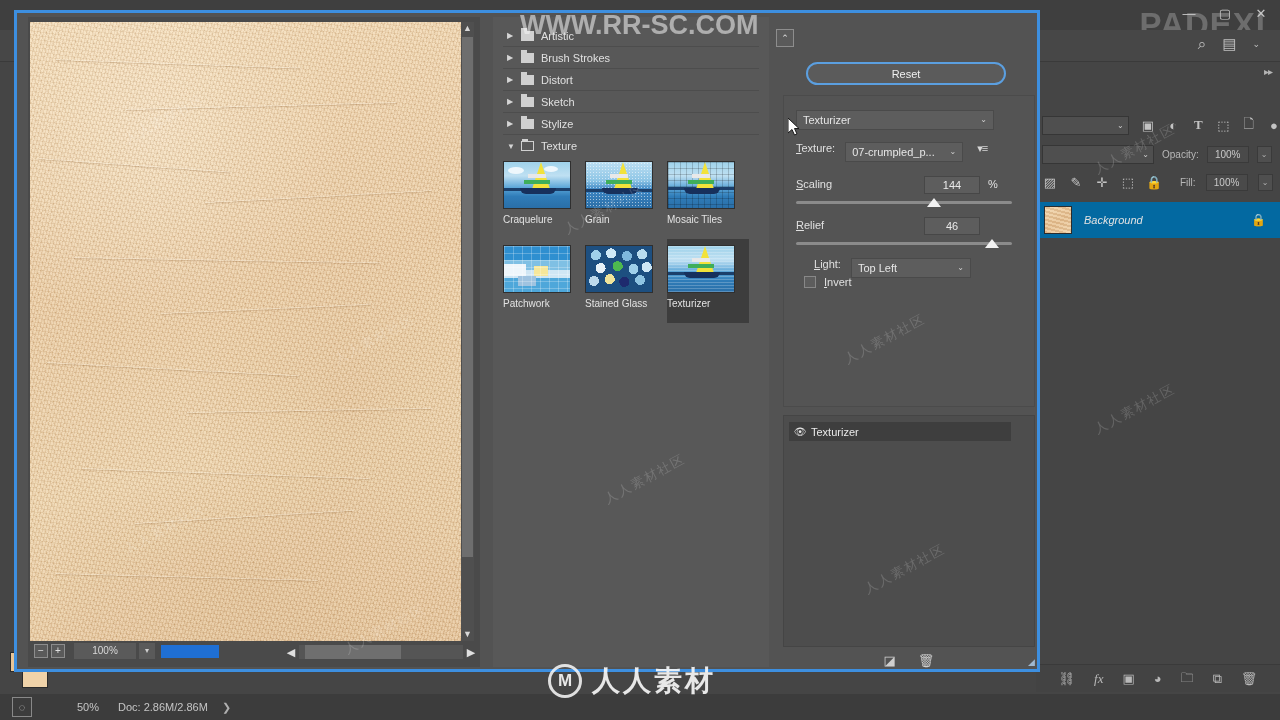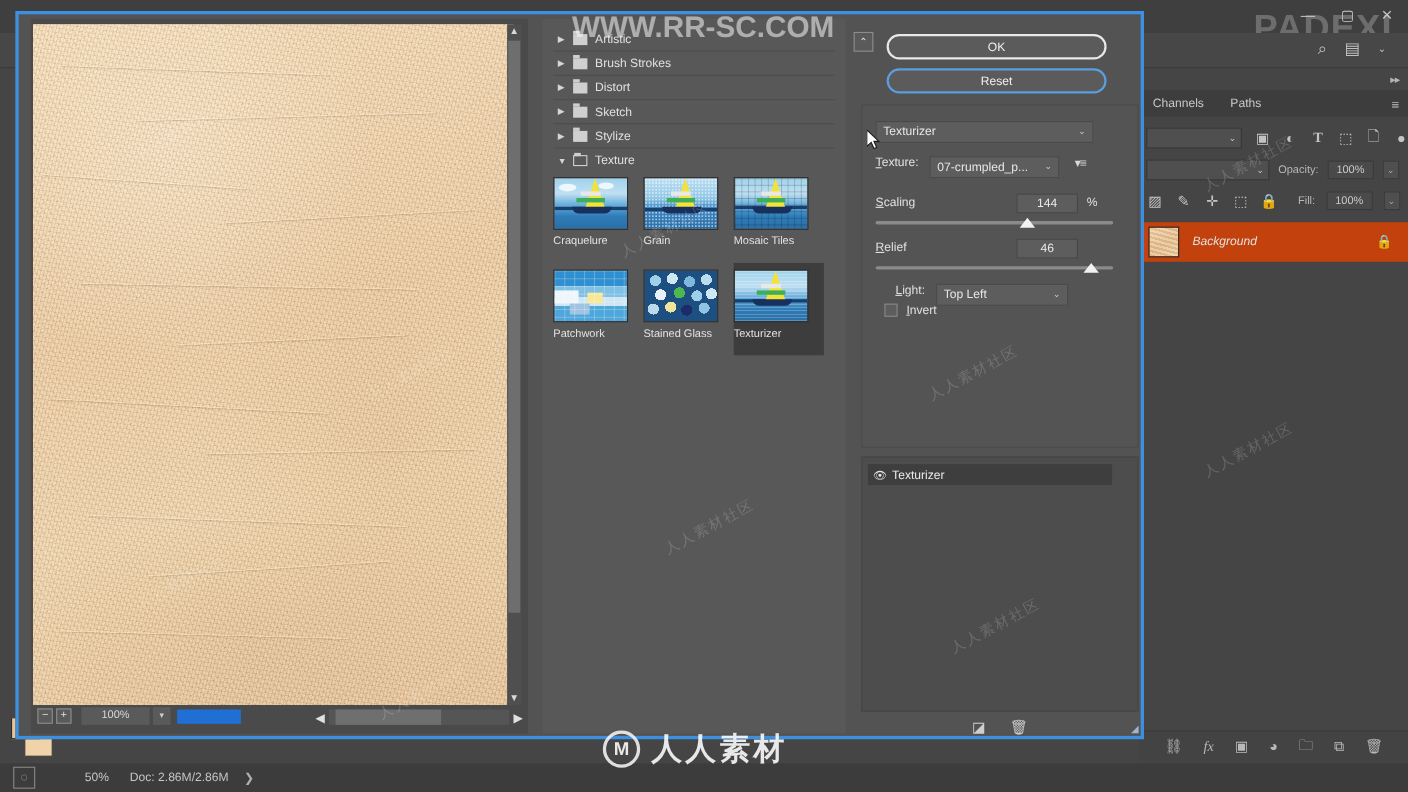--- a/index.html
+++ b/index.html
@@ -85,21 +85,21 @@
   .field-lbl { color: #b8b8b8; font-size: 10px; }
   .num-box {
     width: 42px; height: 17px; background: #4a4a4a; border: 1px solid #3a3a3a;
     color: #c9c9c9; font-size: 10px; text-align: center; line-height: 15px;
   }
   .spin { width: 15px; height: 17px; background: #4f4f4f; border: 1px solid #3a3a3a;
     color: #b0b0b0; font-size: 8px; text-align: center; line-height: 15px; }
 
   .layer-row {
     position: absolute; left: 0; top: 140px; width: 244px; height: 36px;
-    background: #c2410c; display: flex; align-items: center;
+    background: #0369a1; display: flex; align-items: center;
   }
   .layer-thumb {
     width: 28px; height: 28px; margin-left: 8px;
     border: 1px solid #2c2c2c;
     background:
       repeating-linear-gradient(15deg, rgba(180,130,80,.22) 0 2px, rgba(255,240,215,.22) 2px 4px),
       linear-gradient(150deg, #f0d4ac 0%, #e6c193 55%, #edd0a8 100%);
   }
   .layer-name { margin-left: 12px; font-style: italic; font-size: 11px; color: #e2e2e2; }
   .layer-lock { position: absolute; right: 14px; color: #d0d0d0; font-size: 12px; }
@@ -394,25 +394,20 @@
       <div class="ob-icons">
         <div class="ob-ico">⌕</div>
         <div class="ob-ico">▤</div>
         <div class="ob-ico" style="font-size:9px;">⌄</div>
       </div>
     </div>
 
     <div class="panel-dock">
       <div class="dock-collapse">▸▸</div>
 
-      <div class="dock-tabs">
-        <div class="dock-tab">Channels</div>
-        <div class="dock-tab">Paths</div>
-        <div class="dock-menu">≡</div>
-      </div>
 
       <div class="layer-toolrow1">
         <div class="blend-select">
             <span style="font-size:8px;">⌄</span>
           </div>
         <div class="tool-ico">▣</div>
         <div class="tool-ico">◐</div>
         <div class="tool-ico" style="font-family:'Liberation Serif',serif;font-weight:bold;">T</div>
         <div class="tool-ico">⬚</div>
         <div class="tool-ico">🗋</div>
@@ -637,21 +632,20 @@
           </div>
           <div class="thumb-label">Texturizer</div>
         </div>
 
       </div>
     </div>
 
     <div class="set-pane">
 
       <div class="collapse-btn">⌃</div>
-      <div class="btn-ok">OK</div>
       <div class="btn-reset">Reset</div>
 
       <div class="set-body">
 
         <div class="filter-select">
           <span>Texturizer</span>
           <span class="dd-caret">⌄</span>
         </div>
 
         <div class="row-texture">

